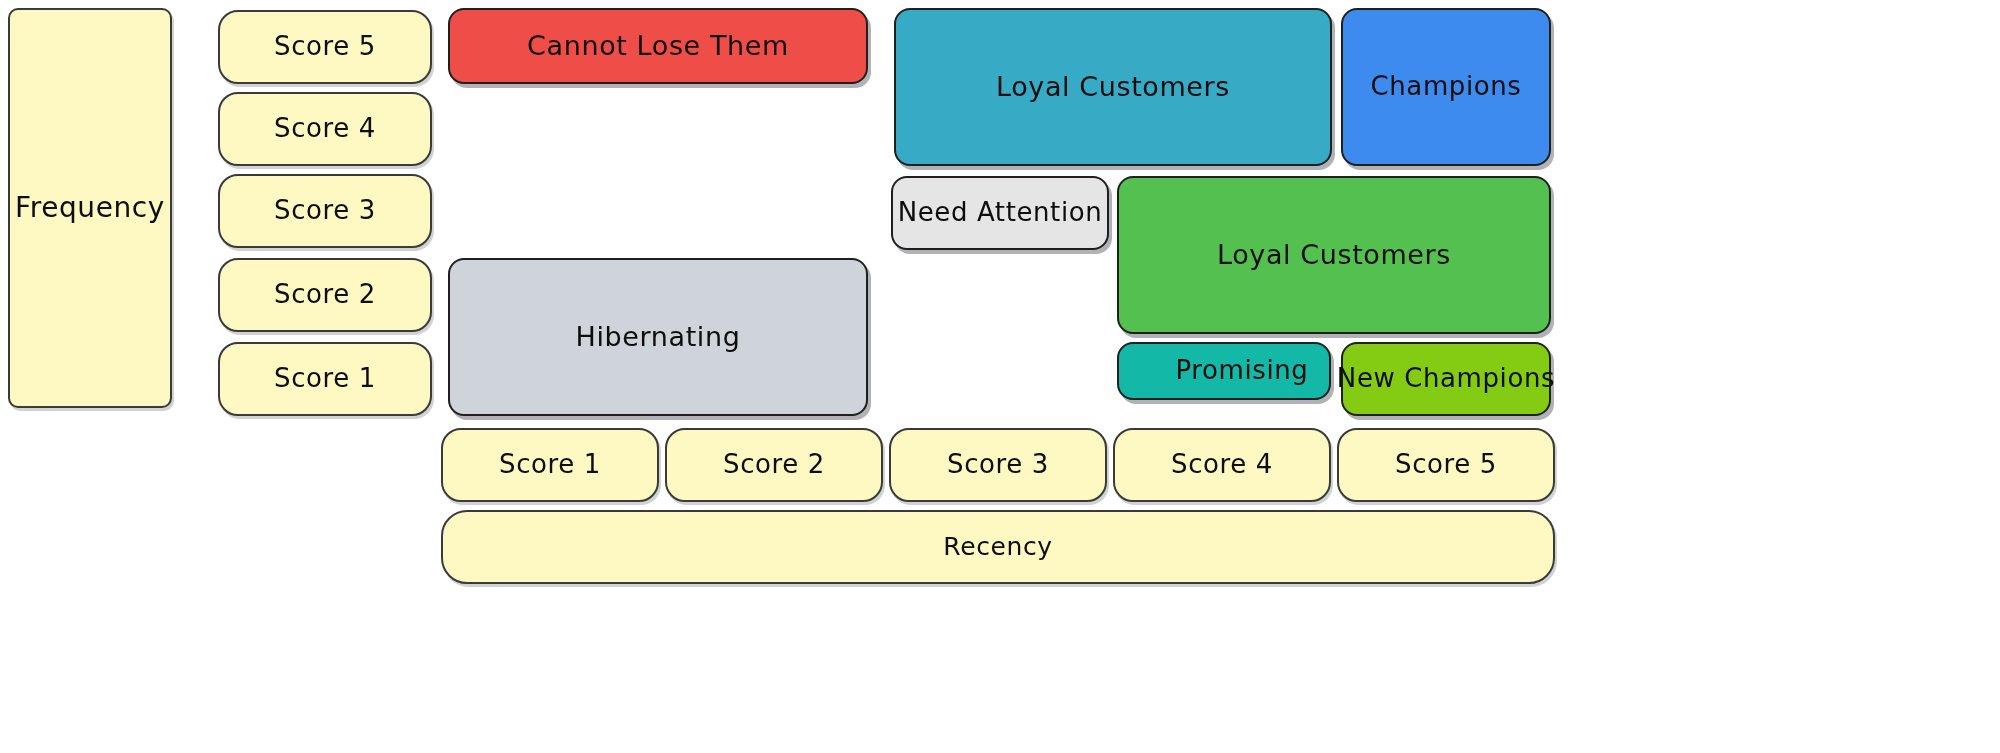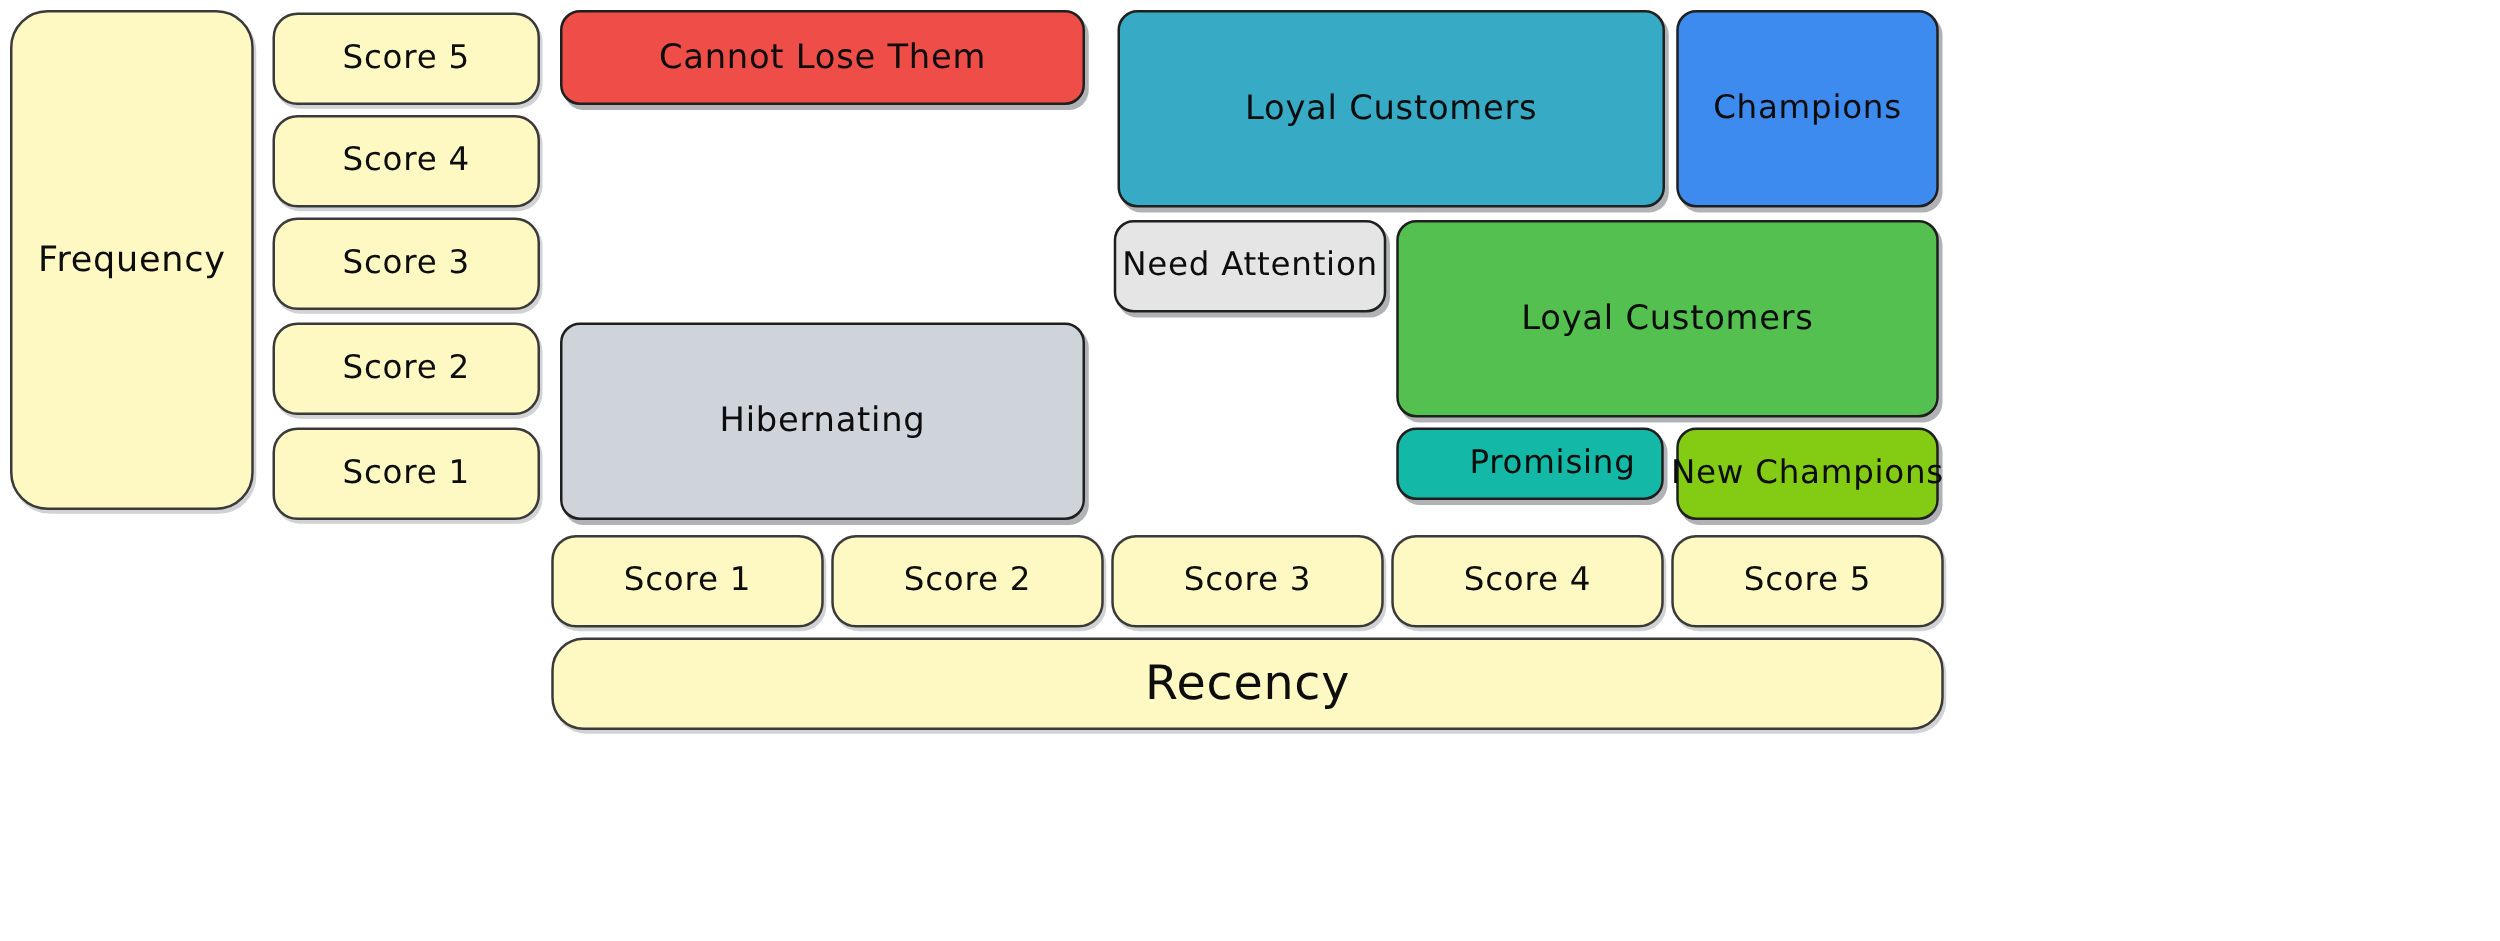--- a/index.html
+++ b/index.html
@@ -52,21 +52,21 @@
     align-items: center;
   }
   .f-axis { border-radius: 30px; }
   .r-axis { border-radius: 26px; }
 </style>
 </head>
 <body>
 
 <div id="canvas">
 
-  <div class="box axis-box f-axis" style="left:8px; top:8px; width:195px; height:400px; font-size:28px;">
+  <div class="box axis-box f-axis" style="left:8px; top:8px; width:164px; height:400px; font-size:28px;border-radius:10px;">
     <span class="lbl">Frequency</span>
   </div>
 
   <div class="box axis-box" style="left:218px; top:10px; width:214px; height:74px; font-size:26px;">
     <span class="lbl">Score 5</span>
   </div>
 
   <div class="box axis-box" style="left:218px; top:92px; width:214px; height:74px; font-size:26px;">
     <span class="lbl">Score 4</span>
   </div>
@@ -130,17 +130,17 @@
   </div>
 
   <div class="box axis-box" style="left:1113px; top:428px; width:218px; height:74px; font-size:26px;">
     <span class="lbl">Score 4</span>
   </div>
 
   <div class="box axis-box" style="left:1337px; top:428px; width:218px; height:74px; font-size:26px;">
     <span class="lbl">Score 5</span>
   </div>
 
-  <div class="box axis-box r-axis" style="left:441px; top:510px; width:1114px; height:74px; font-size:38px;">
+  <div class="box axis-box r-axis" style="left:441px; top:510px; width:1114px; height:74px; font-size:25px;">
     <span class="lbl">Recency</span>
   </div>
 
 </div>
 
 </body></html>

